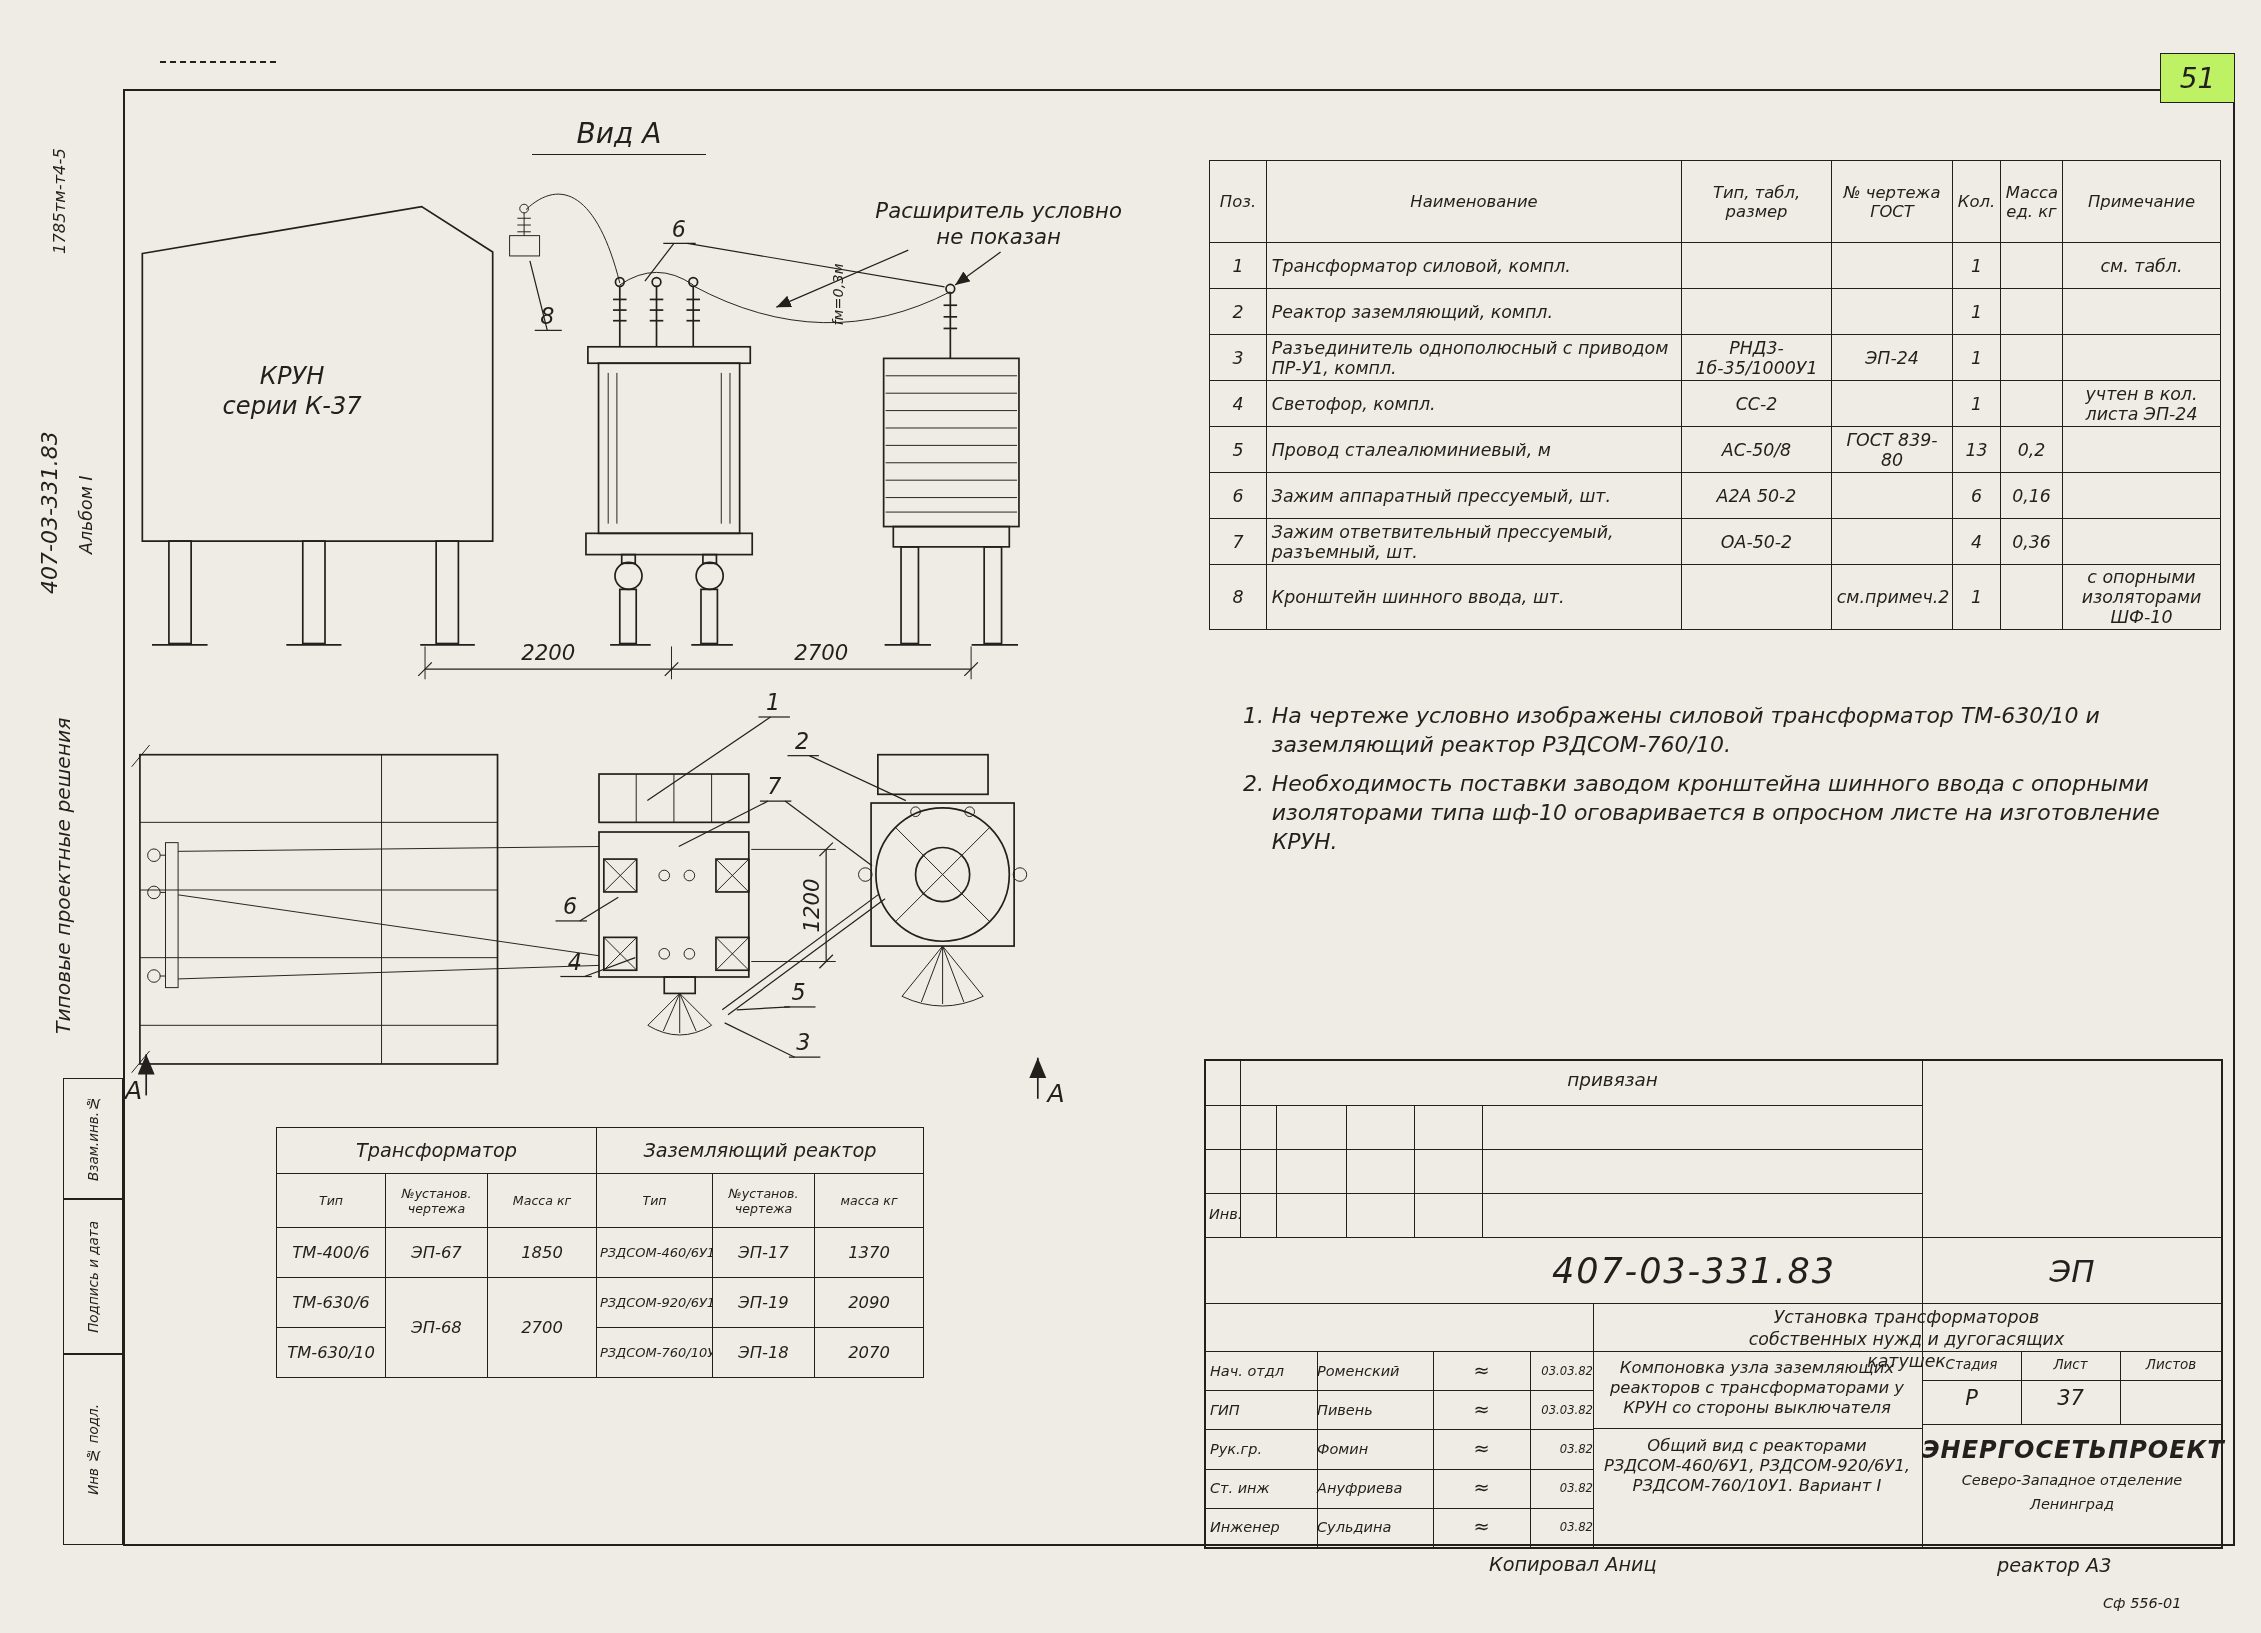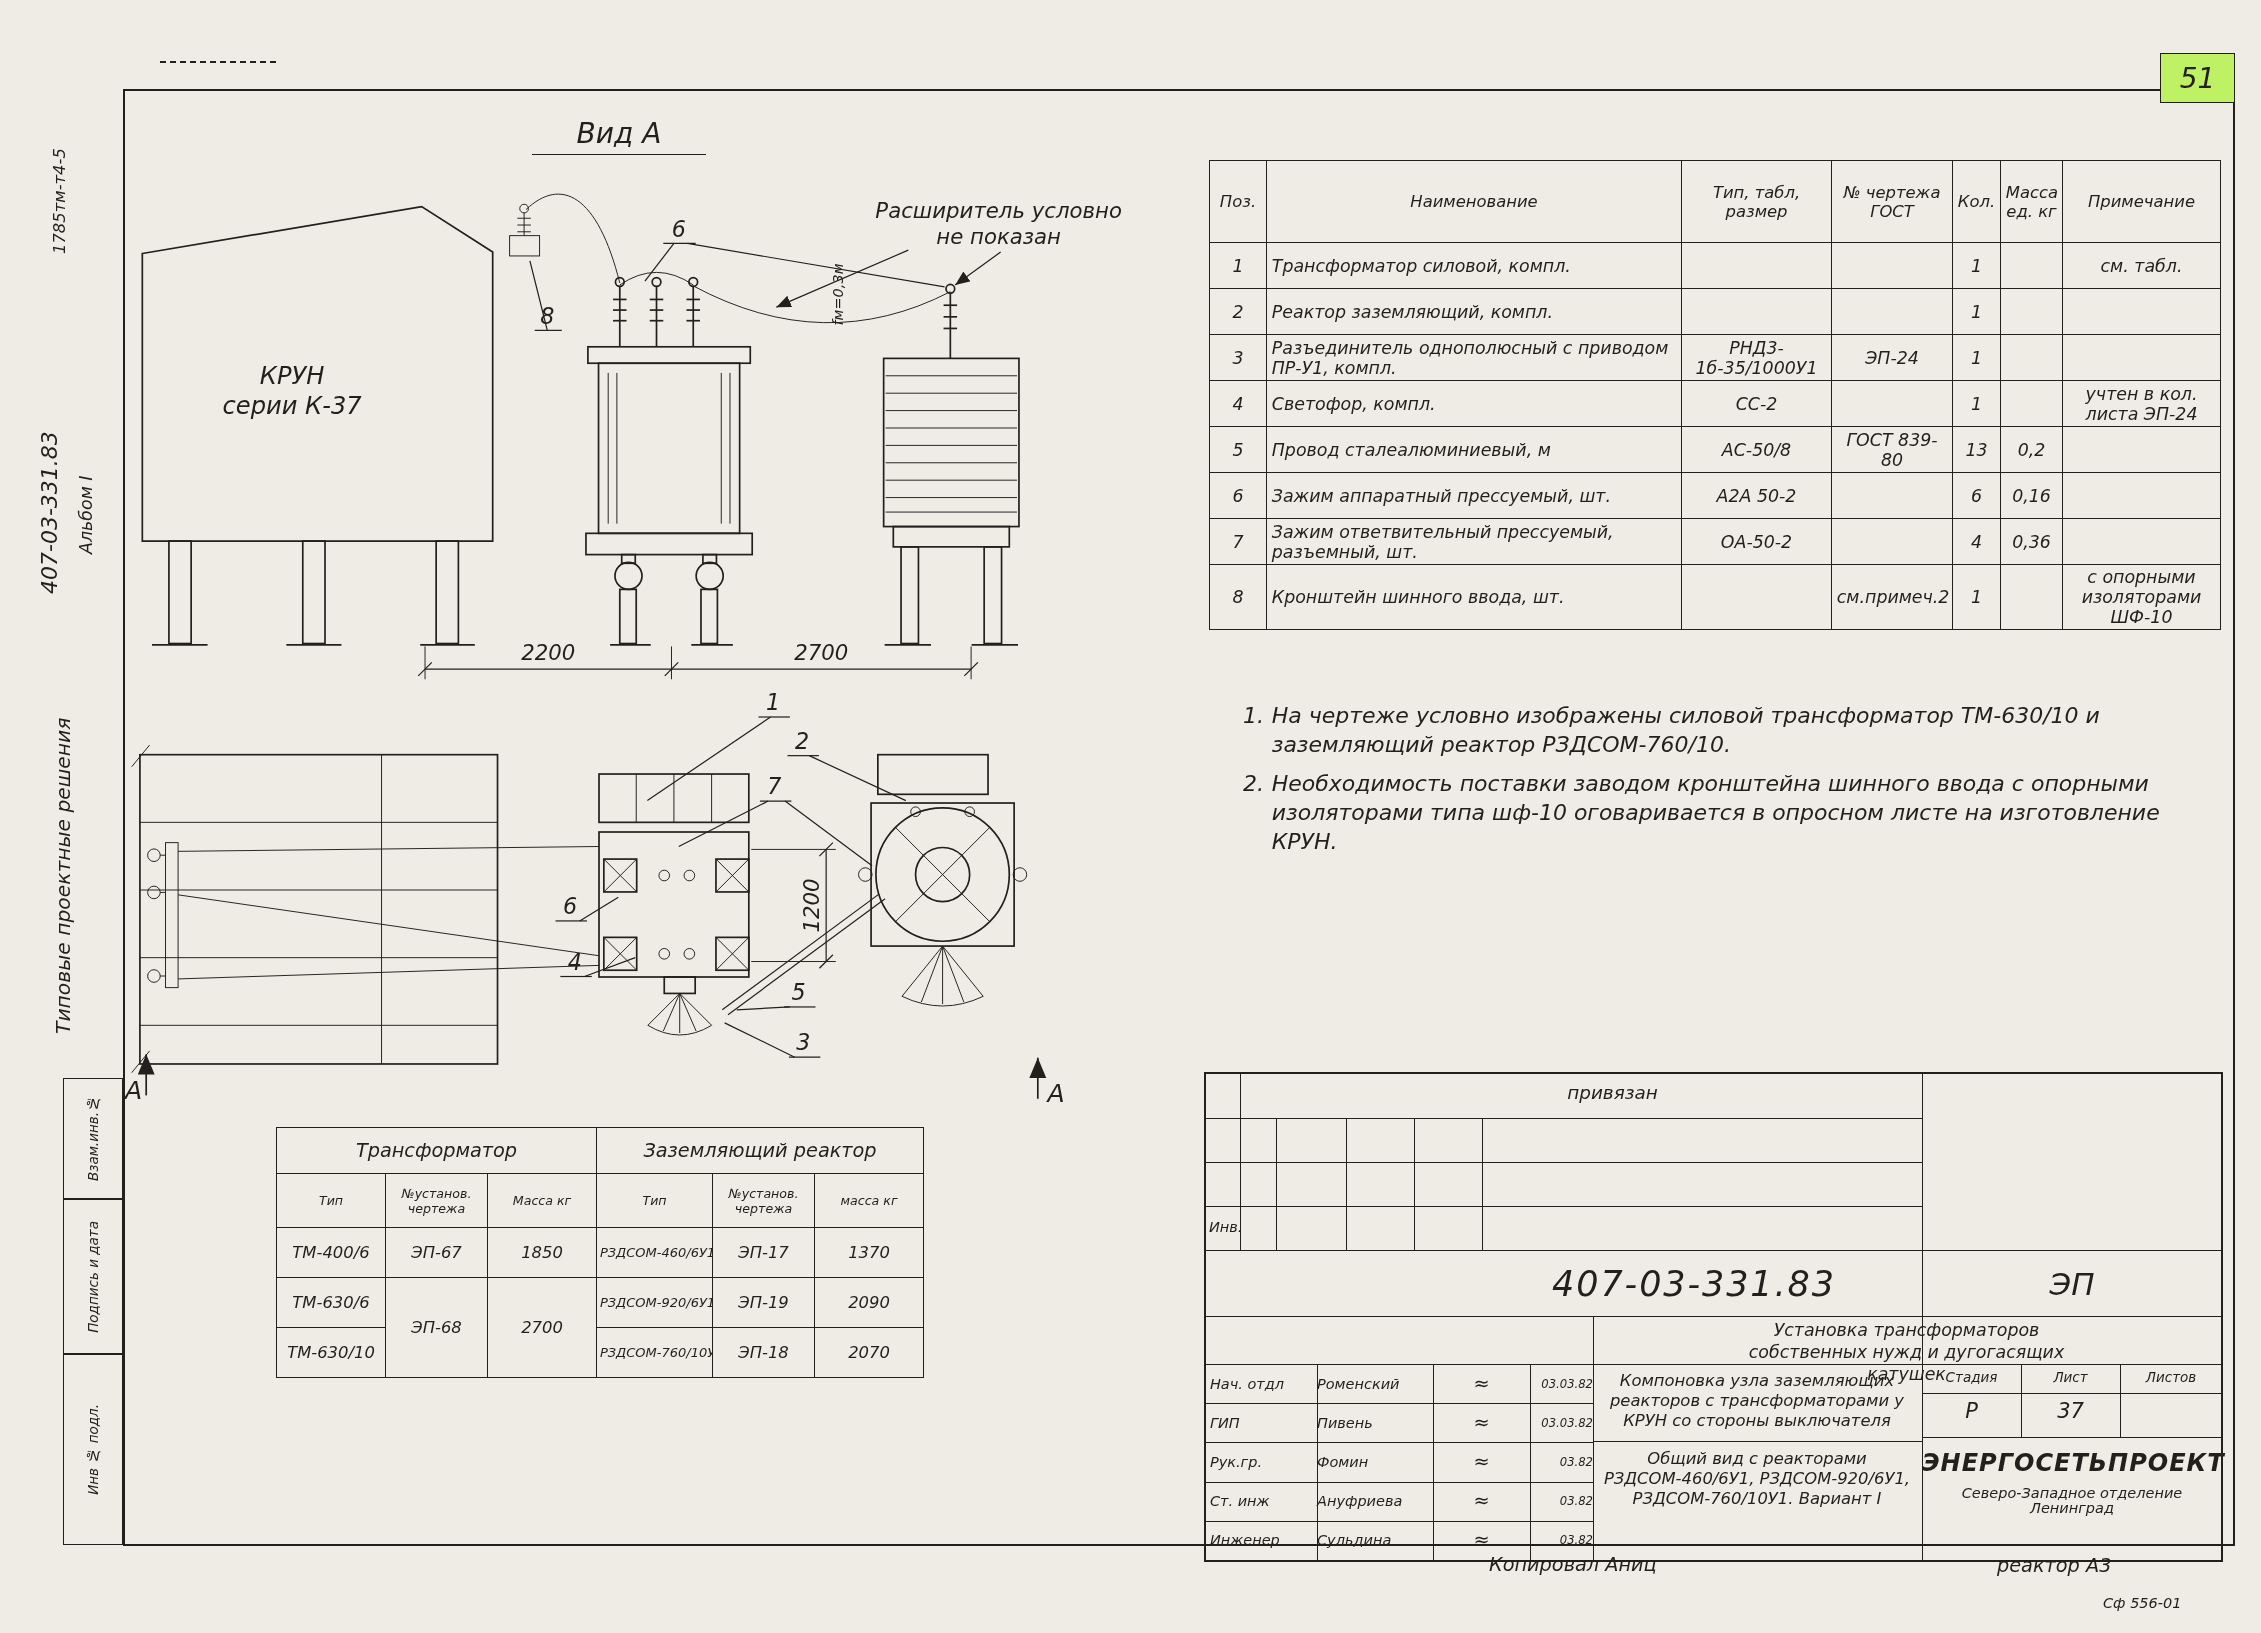--- a/index.html
+++ b/index.html
@@ -33,21 +33,21 @@
   .notes .note-num{flex:none;width:34px;text-align:right;padding-right:7.7px;}
   
   table.equip{border-collapse:collapse;table-layout:fixed;}
   table.equip td{border:1.5px solid #221f1c;text-align:center;vertical-align:middle;
         font-style:italic;padding:1px 2.9px;overflow:hidden;}
   table.equip tr.grp td{font-size:19.3px;height:43px;}
   table.equip tr.sub td{font-size:12.6px;height:51px;}
   table.equip tr.dat td{font-size:16.4px;height:47px;}
   td.small{font-size:13px !important;}
   
-  .tblock{border:2.4px solid #221f1c;margin-top:13px;}
+  .tblock{border:2.4px solid #221f1c;}
   .vl{position:absolute;width:0;border-left:1.5px solid #221f1c;}
   .hl{position:absolute;height:0;border-top:1.5px solid #221f1c;}
   .t-linked{font-size:18.4px;text-align:center;}
   .t-inv{font-size:14.5px;}
   .t-docnum{font-size:35px;text-align:center;letter-spacing:1.9px;}
   .t-doccode{font-size:31px;text-align:center;}
   .t-doctitle{font-size:17.4px;text-align:center;line-height:1.25;}
   .sig-rows{display:block;}
   .sig-row{display:flex;align-items:center;height:39px;}
   .sig-row .c-role{width:111px;flex:none;font-size:14.5px;padding-left:3.9px;box-sizing:border-box;}
@@ -588,21 +588,21 @@
 
     <div class="abs t-stagehead" style="left:716px;top:295px;width:99px">Стадия</div>
     <div class="abs t-stagehead" style="left:815px;top:295px;width:99px">Лист</div>
     <div class="abs t-stagehead" style="left:914px;top:295px;width:102px">Листов</div>
     <div class="abs t-stageval" style="left:716px;top:325px;width:99px">Р</div>
     <div class="abs t-stageval" style="left:815px;top:325px;width:99px">37</div>
     <div class="abs t-stageval" style="left:914px;top:325px;width:102px"></div>
 
     <div class="abs t-org1" style="left:716px;top:375px;width:300px">ЭНЕРГОСЕТЬПРОЕКТ</div>
     <div class="abs t-org2" style="left:716px;top:411px;width:300px">Северо-Западное отделение</div>
-    <div class="abs t-org2" style="left:716px;top:426px;width:300px">Ленинград</div>
+    <div class="abs t-org2" style="left:716px;top:435px;width:300px">Ленинград</div>
   </div>
 
   <div class="abs t-copied" style="left:1489px;top:1553px">Копировал Аниц</div>
   <div class="abs t-format" style="left:1997px;top:1554px">реактор А3</div>
   <div class="abs t-form" style="left:2103px;top:1595px">Сф 556-01</div>
 
 </div>
 
 
 </body></html>

